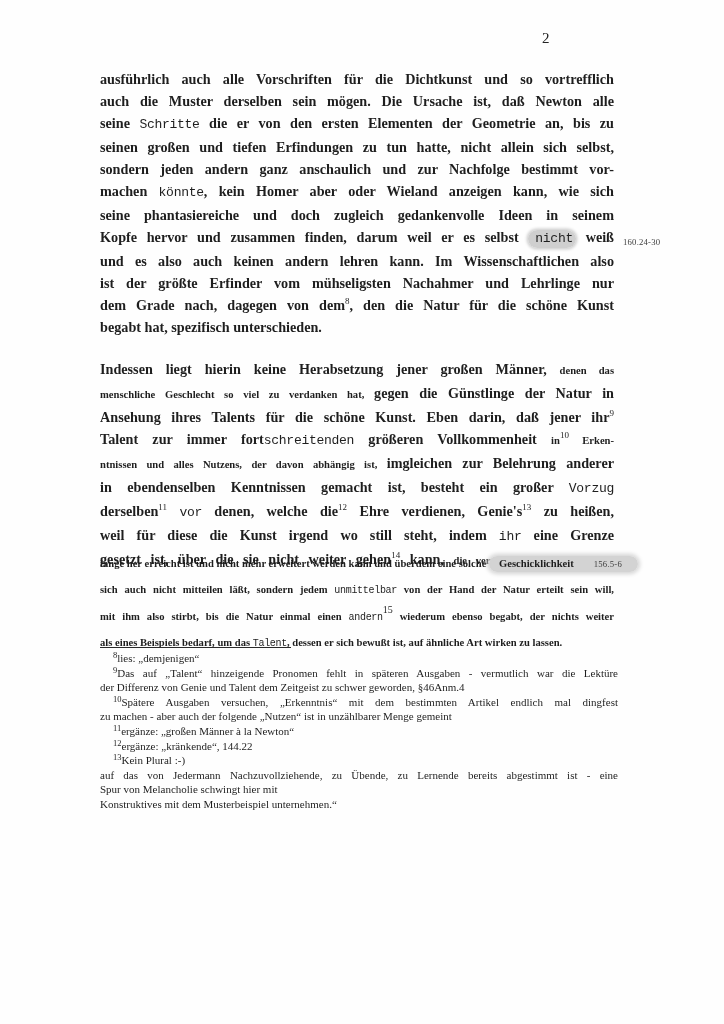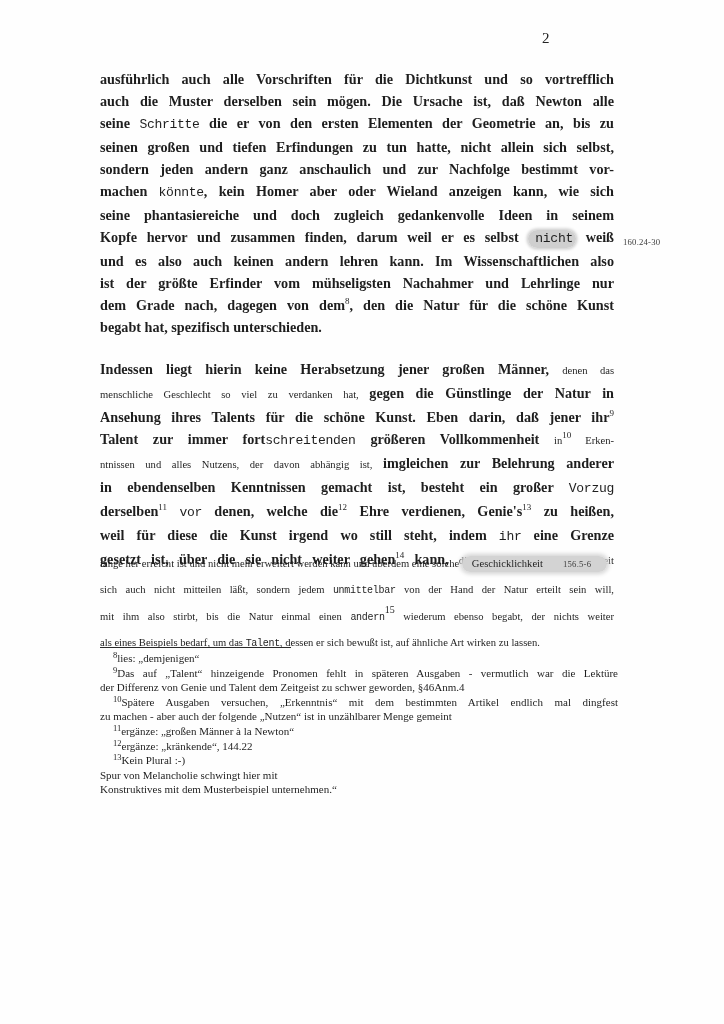--- a/index.html
+++ b/index.html
@@ -24,21 +24,21 @@
          position:relative;}
   .sline.noj{text-align-last:left;}
   .sline.last{text-align-last:left;}
 
   .fnline{line-height:14.6px;font-size:11px;text-align:justify;text-align-last:justify;}
   .fnline.last{text-align-last:left;}
   .fn-indent{display:inline-block;width:13px;}
 
   .rm{font-family:"Liberation Serif", serif;font-weight:bold;}
   .tt{font-family:"Liberation Mono", monospace;font-size:0.92em;letter-spacing:-0.3px;}
-  .sm{font-size:10.6px;}
+  .sm{font-size:10.6px;font-weight:bold;}
   .smtt{font-family:Liberation Mono, monospace;font-size:10px;letter-spacing:-0.3px;}
   .sup{font-size:9px;vertical-align:6px;line-height:0;}
   .fnsup{font-size:8.5px;vertical-align:4px;line-height:0;}
   .sup15{font-size:10px;vertical-align:7px;line-height:0;}
 
   .pill-sm{background:#cfcfcf;border-radius:11px;padding:1px 3px 2px 7px;
            box-shadow:0 0 3px 1.5px #cfcfcf;white-space:nowrap;}
   .pill-lg{background:#d3d3d3;border-radius:14px;padding:2px 16px 3px 10px;
            box-shadow:0 0 4px 2px #d3d3d3;white-space:nowrap;margin-right:-110px;}
   .pillnote{font-size:8.7px;color:#3c3c3c;margin-left:20px;letter-spacing:0.2px;}
@@ -90,16 +90,17 @@
   <div class="fnrule"></div>
   <div id="footnotes" class="textblock">
       <div class="fnline last"><span class="fn-indent"></span><span class="fnsup">8</span><span>lies: „demjenigen“</span></div>
       <div class="fnline"><span class="fn-indent"></span><span class="fnsup">9</span><span>Das auf „Talent“ hinzeigende Pronomen fehlt in späteren Ausgaben - vermutlich war die Lektüre</span></div>
       <div class="fnline last"><span>der Differenz von Genie und Talent dem Zeitgeist zu schwer geworden, §46Anm.4</span></div>
       <div class="fnline"><span class="fn-indent"></span><span class="fnsup">10</span><span>Spätere Ausgaben versuchen, „Erkenntnis“ mit dem bestimmten Artikel endlich mal dingfest</span></div>
       <div class="fnline last"><span>zu machen - aber auch der folgende „Nutzen“ ist in unzählbarer Menge gemeint</span></div>
       <div class="fnline last"><span class="fn-indent"></span><span class="fnsup">11</span><span>ergänze: „großen Männer à la Newton“</span></div>
       <div class="fnline last"><span class="fn-indent"></span><span class="fnsup">12</span><span>ergänze: „kränkende“, 144.22</span></div>
       <div class="fnline last"><span class="fn-indent"></span><span class="fnsup">13</span><span>Kein Plural :-)</span></div>
+      <div class="fnline"><span>auf das von Jedermann Nachzuvollziehende, zu Übende, zu Lernende bereits abgestimmt ist - eine</span></div>
       <div class="fnline last"><span>Spur von Melancholie schwingt hier mit</span></div>
       <div class="fnline last"><span>Konstruktives mit dem Musterbeispiel unternehmen.“</span></div>
     </div>
 </div>
 
 </body></html>

